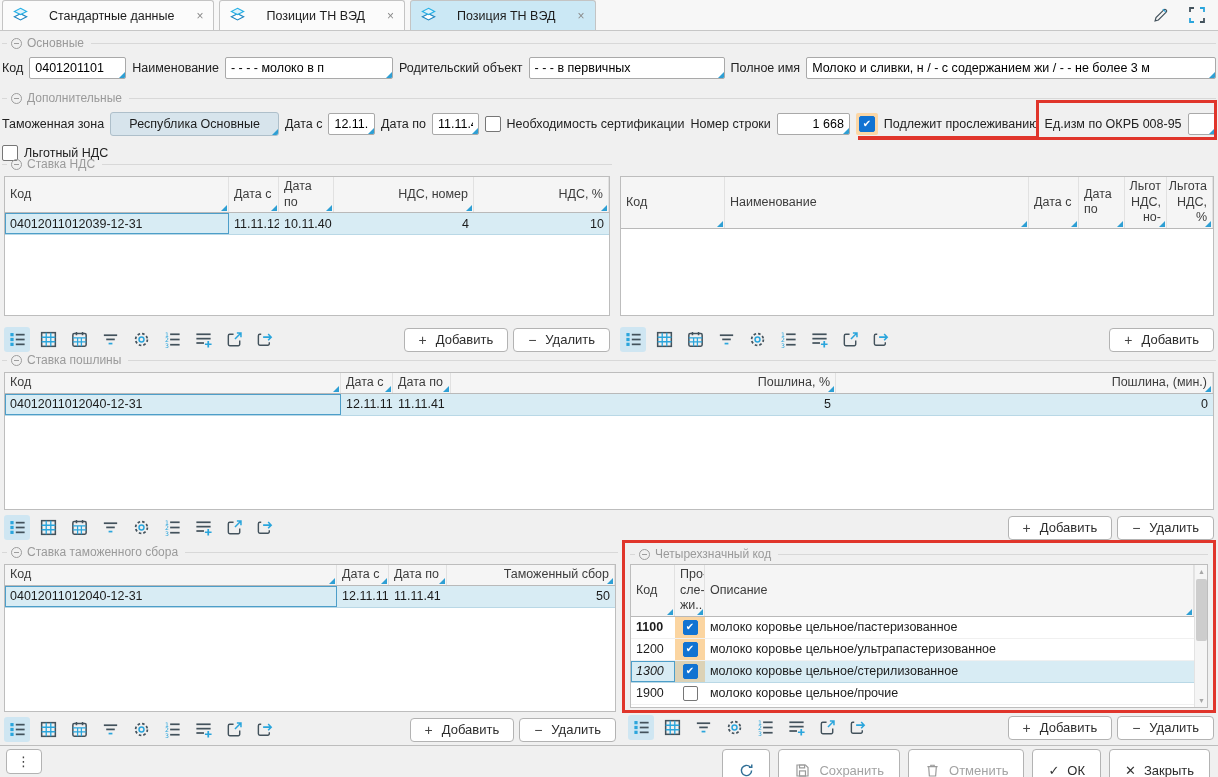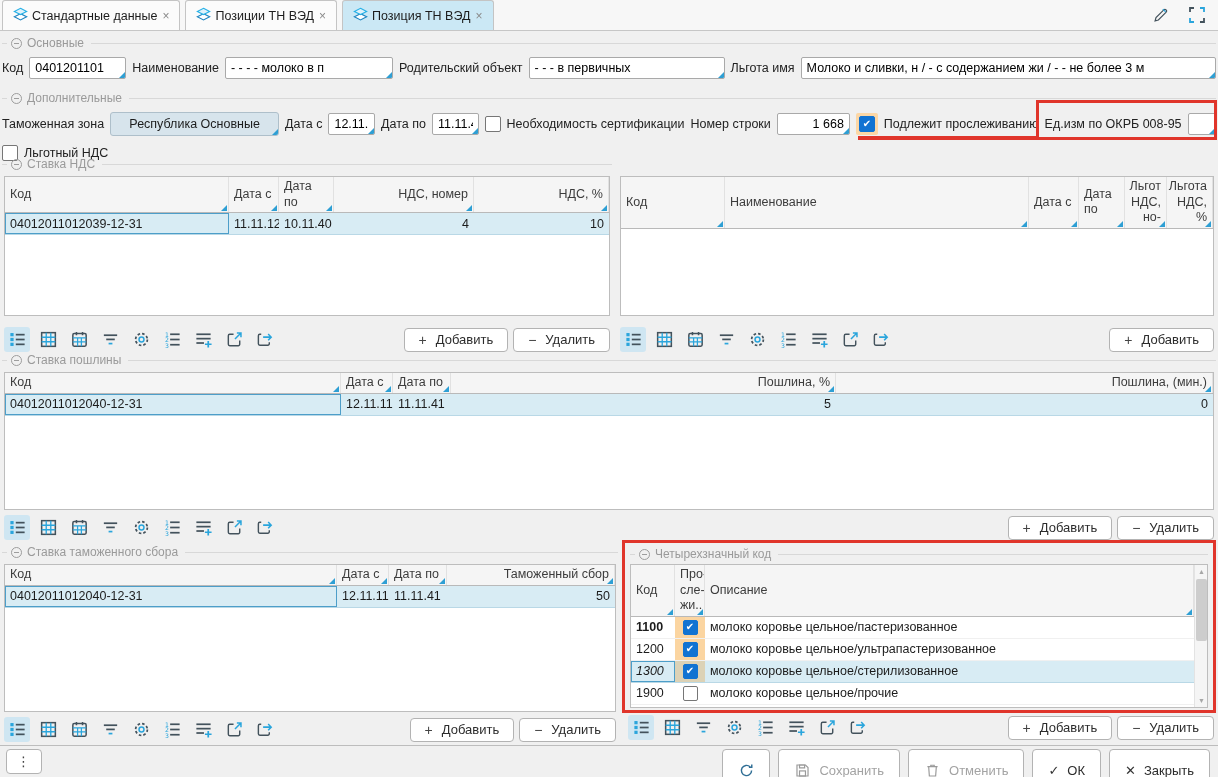--- a/index.html
+++ b/index.html
@@ -1,20 +1,20 @@
 <!DOCTYPE html>
 <html><head>
 <meta charset="utf-8">
 <style>
 *{box-sizing:border-box;margin:0;padding:0}
 html,body{width:1218px;height:777px}
 body{position:relative;font-family:"Liberation Sans",sans-serif;font-size:12.5px;color:#1c1c1c;background:#f0f0f0;overflow:hidden}
 
 .tabbar{position:absolute;left:0;top:0;width:1218px;height:31px;background:#f7f7f7;border-bottom:1px solid #c6c6c6;display:flex;align-items:flex-end;padding-left:2px}
-.tab{display:flex;align-items:center;gap:3px;height:30px;padding:0 10px 0 9px;margin-right:5px;background:#fbfbfb;border:1px solid #c4c4c4;border-bottom:none;border-radius:3px 3px 0 0;cursor:default;white-space:nowrap}
+.tab{display:flex;align-items:center;gap:20px;height:30px;padding:0 10px 0 9px;margin-right:5px;background:#fbfbfb;border:1px solid #c4c4c4;border-bottom:none;border-radius:3px 3px 0 0;cursor:default;white-space:nowrap}
 .tab.active{background:#cbe8f5}
 .tab .x{color:#8a8a8a;font-size:12px;margin-left:2px}
 .winicons{position:absolute;right:10px;top:4px;display:flex;gap:14px;align-items:center}
 .winicons span{width:22px;height:22px;display:flex;align-items:center;justify-content:center}
 .winicons svg{width:20px;height:20px}
 
 .group{position:absolute}
 .g-head{display:flex;align-items:center;color:#9a9a9a;font-size:12px;height:16px}
 .g-head::before{content:"";width:5px;height:1px;background:#d8d8d8;margin-right:4px}
 .g-head::after{content:"";flex:1;height:1px;background:#d8d8d8;margin-left:7px}
@@ -133,21 +133,21 @@
         <input value="0401201101" style="">
       </span>
     <span class="lbl">Наименование</span>
     <span class="inp" style="width:168px">
         <input value="- - - - молоко в п" style="">
       </span>
     <span class="lbl">Родительский объект</span>
     <span class="inp" style="width:196px">
         <input value="- - - в первичных" style="">
       </span>
-    <span class="lbl">Льгота имя</span>
+    <span class="lbl">Полное имя</span>
     <span class="inp" style="flex:1">
         <input value="Молоко и сливки, н / - с содержанием жи / - - не более 3 м" style="">
       </span>
   </div>
 </div>
 
 <div class="group" style="left:2px;top:90px;width:1214px">
   <div class="g-head">
       <span class="coll"></span>
       <span>Дополнительные</span>

